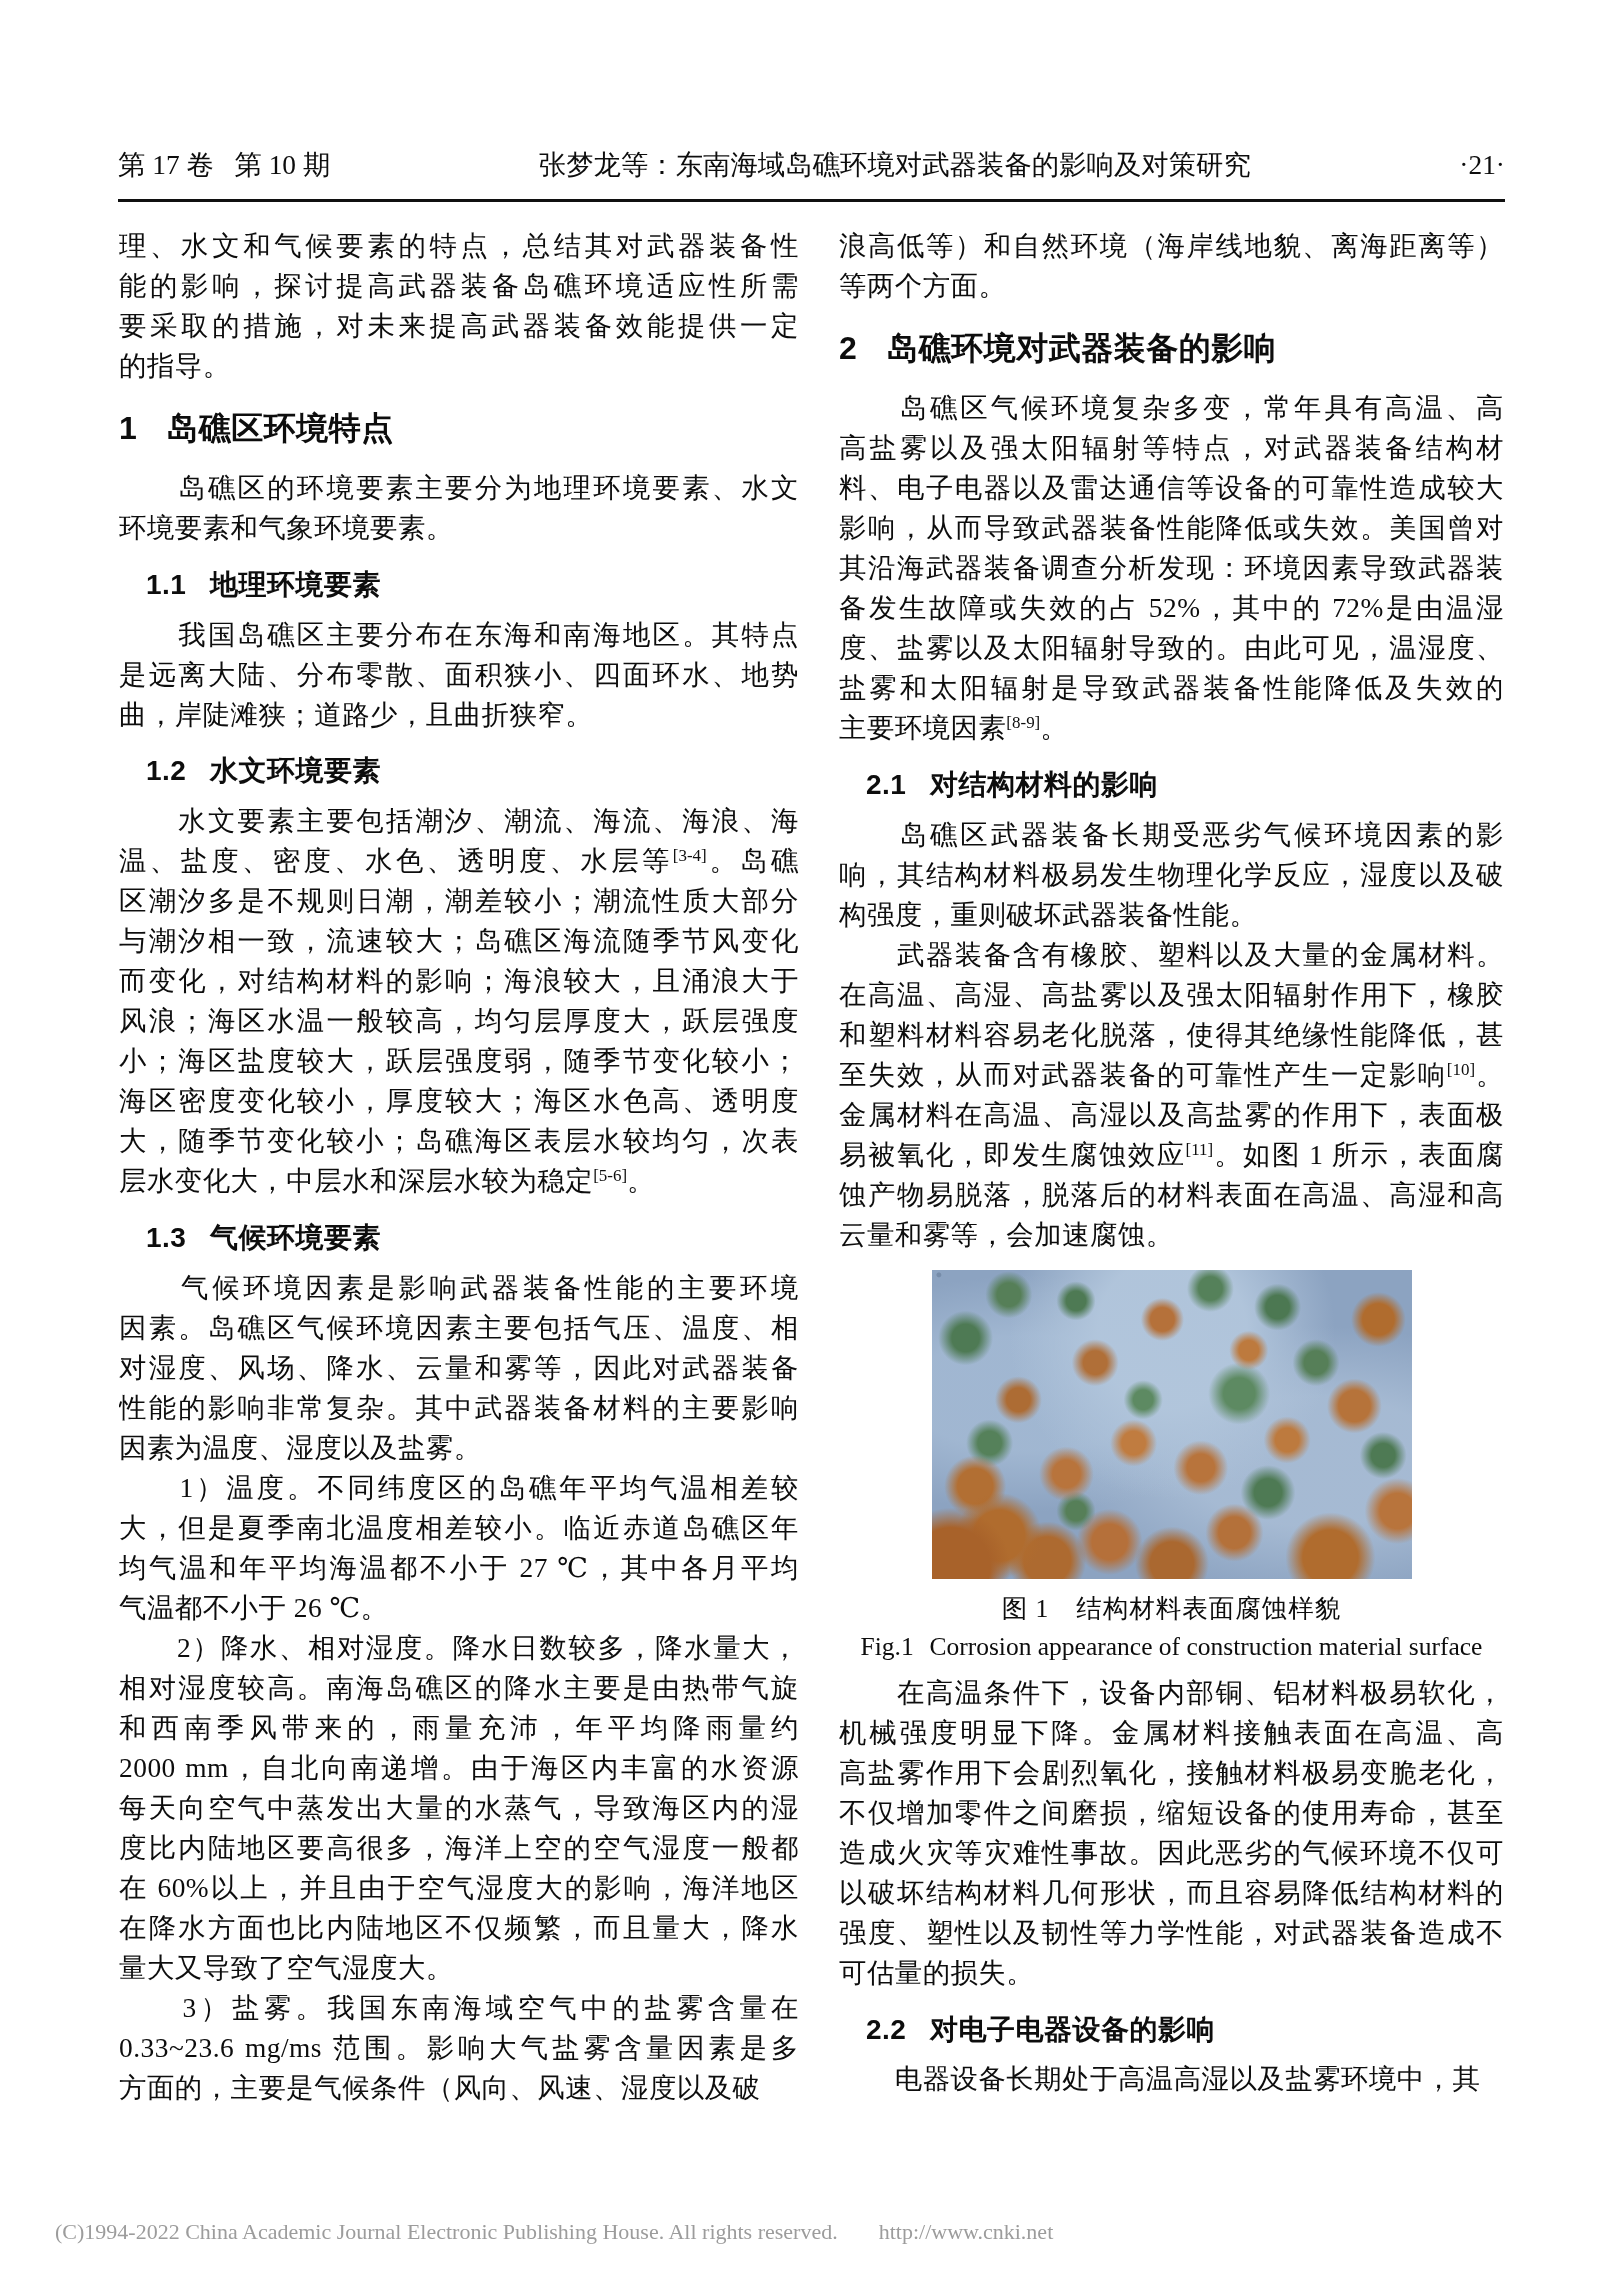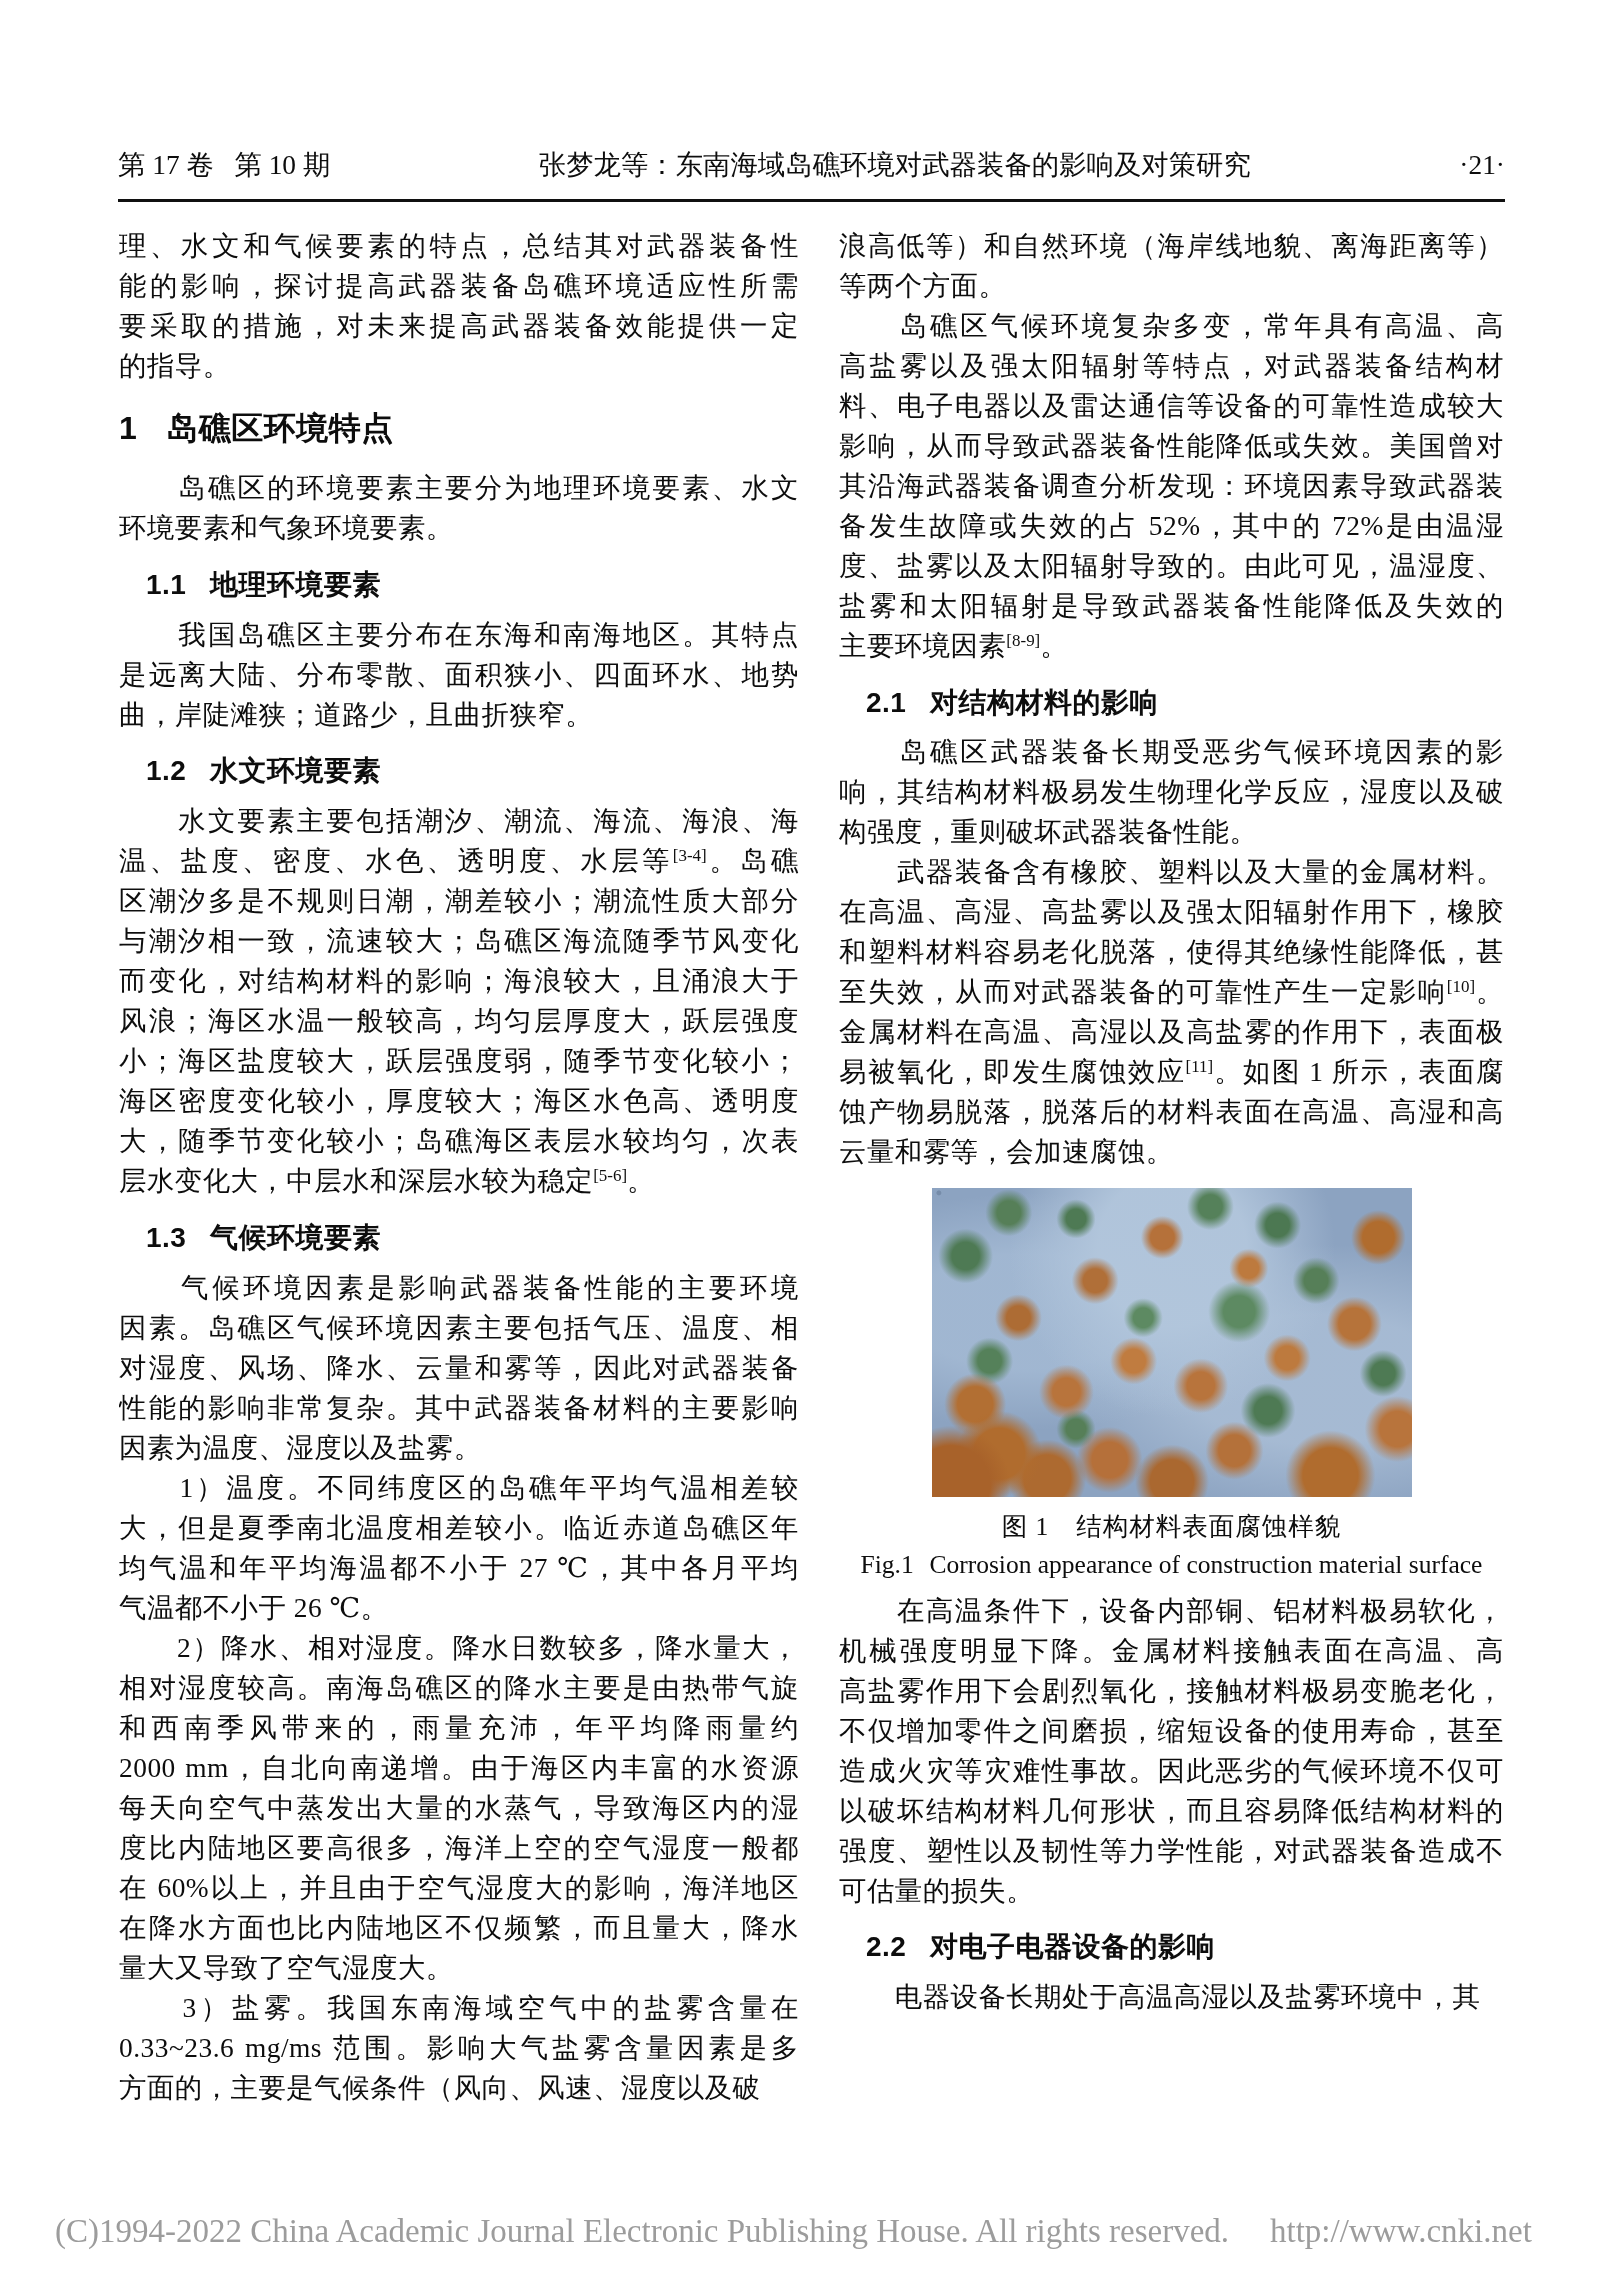--- a/index.html
+++ b/index.html
@@ -86,21 +86,21 @@
   }
   .cap-cn {
     font-size:25.5px; line-height:39px; margin-top:9.8px;
     text-align:center; letter-spacing:1px;
   }
   .cap-cn .cap-label { margin-right:27px; }
   .cap-en { font-size:25.5px; line-height:37px; text-align:center; letter-spacing:0; }
   .cap-en .cap-label { margin-right:15.7px; }
   .footer-row {
     position:absolute; left:55px; top:2215px; right:39px;
-    font-size:33px; line-height:33px; color:#9c9c9c; white-space:pre;
+    font-size:22px; line-height:33px; color:#9c9c9c; white-space:pre;
   }
   .footer-url { margin-left:41px; }
 </style>
 </head>
 <body>
 
 <div class="header-row">
   <span class="header-volume">第 17 卷   第 10 期</span>
   <span class="header-article-title">张梦龙等：东南海域岛礁环境对武器装备的影响及对策研究</span>
   <span class="header-pageno">·21·</span>
@@ -167,20 +167,21 @@
       <div class="line">　　3）盐雾。我国东南海域空气中的盐雾含量在</div>
       <div class="line">0.33~23.6 mg/ms 范围。影响大气盐雾含量因素是多</div>
       <div class="line last">方面的，主要是气候条件（风向、风速、湿度以及破</div>
     </div>
   </div>
 <div class="col col-right" id="col-right">
     <div class="para">
       <div class="line">浪高低等）和自然环境（海岸线地貌、离海距离等）</div>
       <div class="line last">等两个方面。</div>
     </div>
+    <div class="head1"><span class="h-num">2</span><span class="h-title">岛礁环境对武器装备的影响</span></div>
     <div class="para">
       <div class="line">　　岛礁区气候环境复杂多变，常年具有高温、高湿、</div>
       <div class="line">高盐雾以及强太阳辐射等特点，对武器装备结构材</div>
       <div class="line">料、电子电器以及雷达通信等设备的可靠性造成较大</div>
       <div class="line">影响，从而导致武器装备性能降低或失效。美国曾对</div>
       <div class="line">其沿海武器装备调查分析发现：环境因素导致武器装</div>
       <div class="line">备发生故障或失效的占 52%，其中的 72%是由温湿</div>
       <div class="line">度、盐雾以及太阳辐射导致的。由此可见，温湿度、</div>
       <div class="line">盐雾和太阳辐射是导致武器装备性能降低及失效的</div>
       <div class="line last">主要环境因素<sup>[8-9]</sup>。</div>

